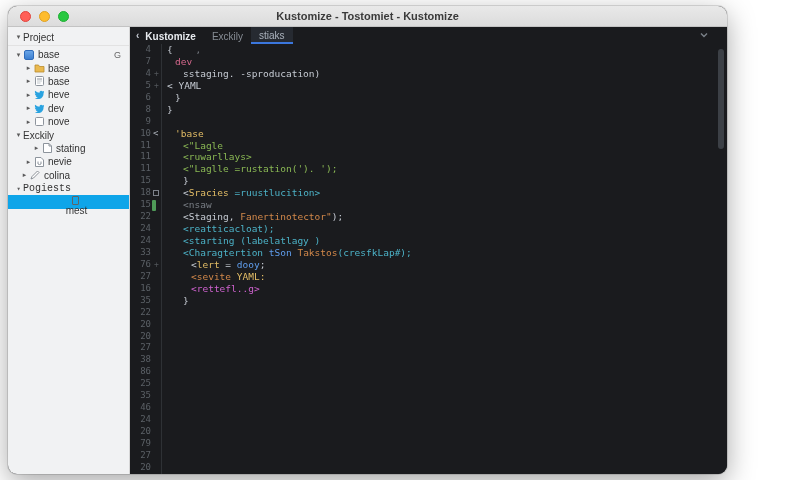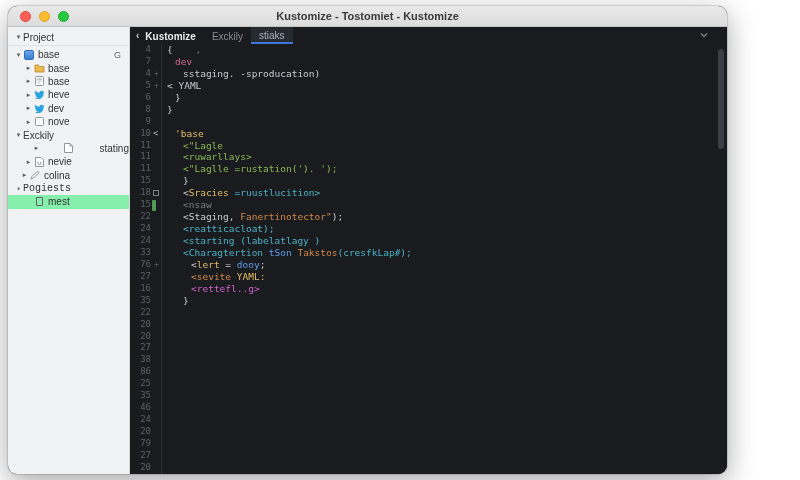--- a/index.html
+++ b/index.html
@@ -17,21 +17,21 @@
   .light.red { background:#ff5f57; border:1px solid #e0443e; }
   .light.yellow { background:#febc2e; border:1px solid #dea123; }
   .light.green { background:#28c840; border:1px solid #1eaf34; }
   .title { font-size:11px; font-weight:700; color:#3a3a3a; }
   
   .content { display:flex; height:calc(100% - 21px); }
   .sidebar { width:122px; background:#f1f2f3; border-right:1px solid #d6d6d6;
              font-size:10px; color:#333; padding-top:2px; flex:none; }
   .tree-item { height:13.4px; display:flex; align-items:center; white-space:nowrap; }
   .tree-item.header { height:17px; border-bottom:1px solid #e2e2e2; margin-bottom:2px; }
-  .tree-item.selected { background:#86efac; }
+  .tree-item.selected { background:#0ea5e9;flex-direction:column; }
   .tw-arrow { width:9px; text-align:center; font-size:7px; color:#5b5b5b; flex:none; }
   .tw-icon { width:12px; height:10px; display:flex; align-items:center; justify-content:center; flex:none; margin-right:3px; }
   .tw-label { color:#333; }
   .tw-extra { margin-left:auto; margin-right:8px; color:#666; font-size:9px; }
   .icon-project { width:10px; height:10px; border-radius:2px;
                   background:linear-gradient(#6aa6e8,#3c7fd0); border:1px solid #2f6cba; }
   
   .editor { flex:1; background:#1a1b1e; position:relative;
             font-family:"DejaVu Sans Mono", monospace; }
   .tabbar { height:17px; display:flex; align-items:center; font-family:"Liberation Sans",sans-serif;
@@ -131,21 +131,21 @@
             <svg width="9" height="9">
               <rect x="0.5" y="0.5" width="8" height="8" rx="1" fill="#fdfdfd" stroke="#8d949c"></rect>
             </svg>
           </span>
           <span class="tw-label">nove</span>
         </div>
         <div class="tree-item" style="padding-left: 6px;">
           <span class="tw-arrow">▾</span>
           <span class="tw-label">Exckily</span>
         </div>
-        <div class="tree-item" style="padding-left: 24px; justify-content: space-between;">
+        <div class="tree-item" style="padding-left: 24px;">
           <span class="tw-arrow">▸</span>
           <span class="tw-icon">
             <svg width="9" height="10">
               <path d="M0.5 0.5 L6 0.5 L8.5 3 L8.5 9.5 L0.5 9.5 Z" fill="#fff" stroke="#8d949c"></path>
               <path d="M6 0.5 L6 3 L8.5 3" fill="none" stroke="#8d949c"></path>
             </svg>
           </span>
           <span class="tw-label">stating</span>
         </div>
         <div class="tree-item" style="padding-left: 16px;">

